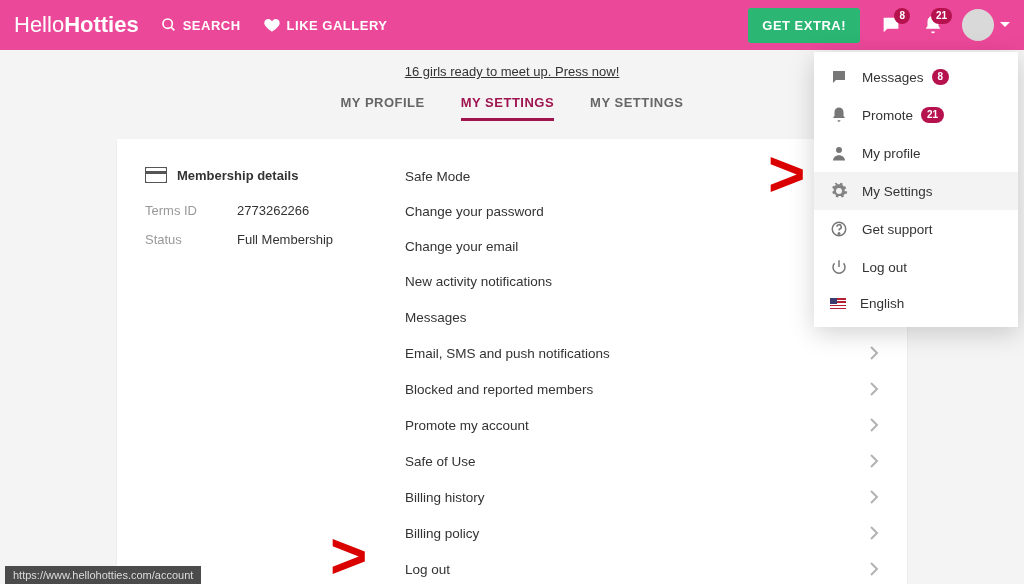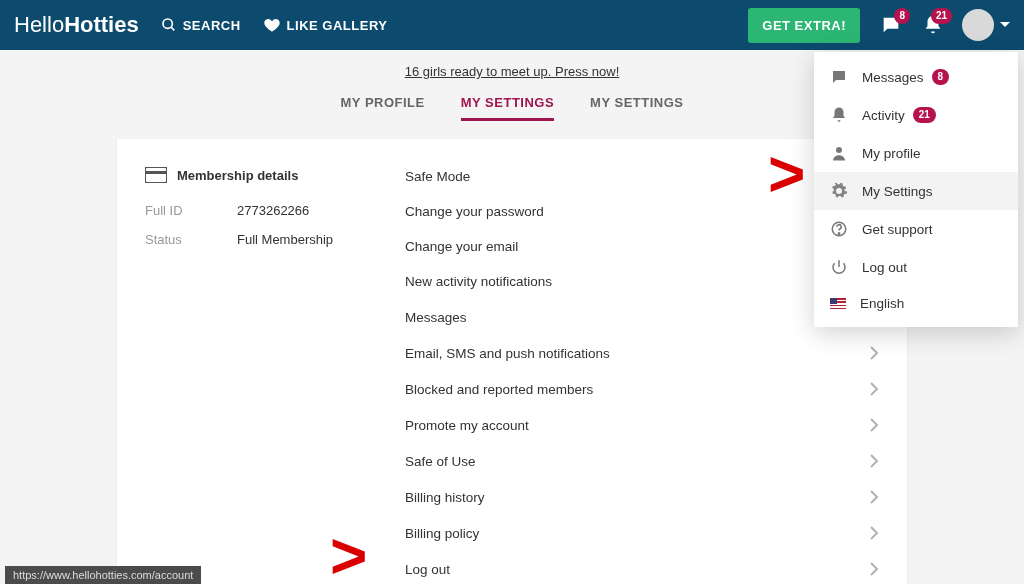--- a/index.html
+++ b/index.html
@@ -1,17 +1,17 @@
 <!DOCTYPE html>
 <html><head>
 <meta charset="utf-8">
 <style>
 *{box-sizing:border-box;margin:0;padding:0;font-family:Arial,Helvetica,sans-serif}
 body{background:#f4f4f4;width:1024px;height:584px;overflow:hidden;position:relative}
-.topbar{background:#0c4a6e;height:50px;display:flex;align-items:center;padding:0 14px;color:#fff}
+.topbar{background:#ec4899;height:50px;display:flex;align-items:center;padding:0 14px;color:#fff}
 .logo{font-size:22px;font-weight:400}
 .logo b{font-weight:700}
 .navitem{display:flex;align-items:center;margin-left:22px;color:#fff;font-weight:700;font-size:13px;letter-spacing:.5px;cursor:pointer}
 .navitem svg{margin-right:6px}
 .spacer{flex:1}
 .extra{background:#2bb673;color:#fff;border:none;padding:10px 14px;font-weight:700;font-size:13px;letter-spacing:.5px;border-radius:3px;cursor:pointer}
 .iconwrap{position:relative;margin-left:20px;cursor:pointer}
 .badge{position:absolute;top:-6px;right:-8px;background:#b6124e;color:#fff;font-size:10px;font-weight:700;line-height:1;padding:3px 5px;border-radius:9px}
 .avatar{width:32px;height:32px;border-radius:50%;background:#d9d9d9;margin-left:18px;cursor:pointer;position:relative}
 .caret{margin-left:6px;cursor:pointer}
@@ -89,21 +89,21 @@
 <div class="card">
   <div class="left">
     <div class="memhdr">
       <svg width="22" height="16" viewBox="0 0 22 16" fill="#555">
           <rect x="0" y="0" width="22" height="16" rx="2" fill="none" stroke="#555" stroke-width="2"></rect>
           <rect x="0" y="4" width="22" height="3"></rect>
         </svg>
       <span>Membership details</span>
     </div>
     <div class="kv">
-      <span class="k">Full ID</span>
+      <span class="k">Terms ID</span>
       <span class="v">2773262266</span>
     </div>
     <div class="kv">
       <span class="k">Status</span>
       <span class="v">Full Membership</span>
     </div>
   </div>
   <div class="right" id="settings-list">
       <div class="row">
         <span>Safe Mode</span>
@@ -181,21 +181,21 @@
       </span>
       <span>Messages</span>
       <span class="mbadge">8</span>
     </div>
     <div class="mi">
       <span>
         <svg width="18" height="18" viewBox="0 0 24 24" fill="#777">
           <path d="M12 2a6 6 0 0 0-6 6v5l-2 3h16l-2-3V8a6 6 0 0 0-6-6zM10 19a2 2 0 0 0 4 0h-4z"></path>
         </svg>
       </span>
-      <span>Activity</span>
+      <span>Promote</span>
       <span class="mbadge">21</span>
     </div>
     <div class="mi">
       <span>
         <svg width="18" height="18" viewBox="0 0 24 24" fill="#777">
           <circle cx="12" cy="8" r="4"></circle>
           <path d="M4 22c0-4 4-7 8-7s8 3 8 7H4z"></path>
         </svg>
       </span>
       <span>My profile</span>

